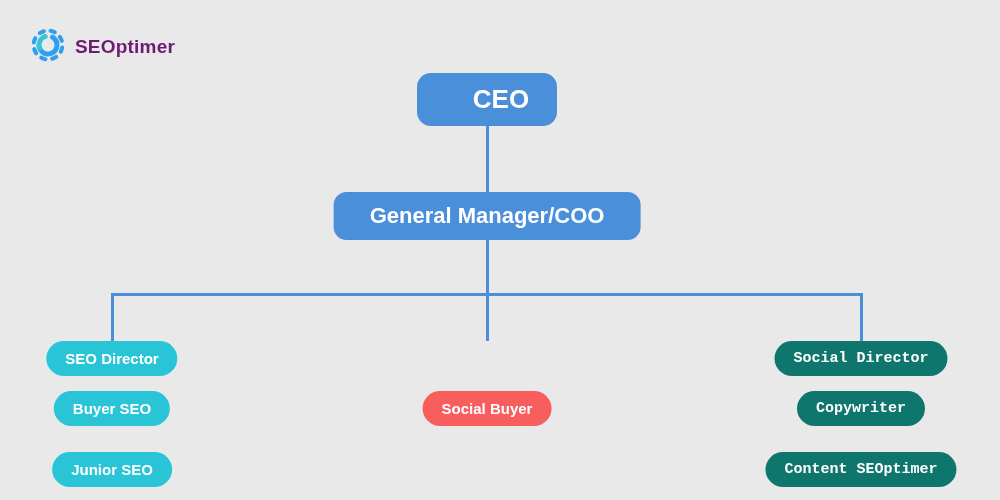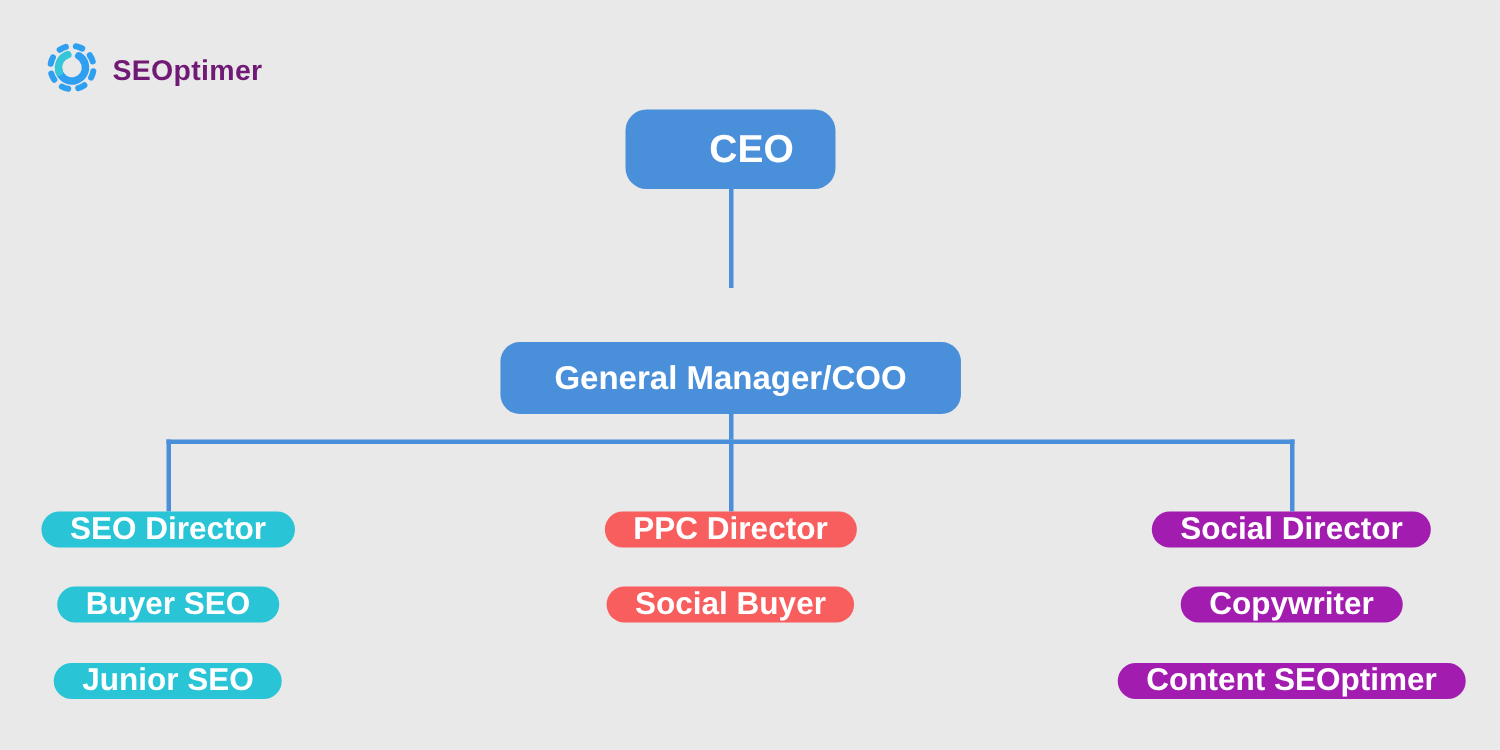--- a/index.html
+++ b/index.html
@@ -37,53 +37,52 @@
     align-items: center;
     justify-content: center;
     color: #ffffff;
     font-weight: bold;
     white-space: nowrap;
     padding-left: 28px;
   }
   .node-blue { background: #4a8fd9; }
   .node-teal { background: #29c4d6; }
   .node-red  { background: #f85e5e; }
-  .node-green{ background: #a21caf; }
+  .node-green{ background: #0f766e; font-family: Liberation Mono, monospace; }
 
   .ceo {
     left: 487px;
     top: 73px;
     width: 140px;
     height: 53px;
     border-radius: 14px;
     font-size: 26px;
   }
   .gm {
     left: 487px;
     top: 192px;
     height: 48px;
     padding: 0 36px;
     border-radius: 13px;
     font-size: 22px;
-    margin-top: 36px;
   }
   .pill {
-    height: 24px;
+    height: 35px;
     padding: 0 19px;
     border-radius: 17.5px;
-    font-size: 21px;
+    font-size: 15px;
   }
 
   
   .col-left  { left: 112px; }
   .col-mid   { left: 487px; }
   .col-right { left: 861px; }
   .row-1 { top: 341px; }
   .row-2 { top: 391px; }
-  .row-3 { top: 442px; }
+  .row-3 { top: 452px; }
 
   
   .line { position: absolute; background: #4a8fd9; }
   .v-ceo-gm   { left: 485.5px; top: 126px; width: 3px; height: 66px; }
   .v-gm-bar   { left: 485.5px; top: 240px; width: 3px; height: 53px; }
   .h-bar      { left: 110.5px; top: 293px; width: 752px; height: 3px; }
   .stub-left  { left: 110.5px; top: 293px; width: 3px; height: 48px; }
   .stub-mid   { left: 485.5px; top: 293px; width: 3px; height: 48px; }
   .stub-right { left: 859.5px; top: 293px; width: 3px; height: 48px; }
 </style>
@@ -111,20 +110,19 @@
   <div class="line stub-right"></div>
 
   <div class="node node-blue ceo">CEO</div>
 
   <div class="node node-blue gm">General Manager/COO</div>
 
   <div class="node node-teal pill col-left row-1">SEO Director</div>
   <div class="node node-teal pill col-left row-2">Buyer SEO</div>
   <div class="node node-teal pill col-left row-3">Junior SEO</div>
 
-  <div class="node node-red pill col-mid row-1">PPC Director</div>
   <div class="node node-red pill col-mid row-2">Social Buyer</div>
 
   <div class="node node-green pill col-right row-1">Social Director</div>
   <div class="node node-green pill col-right row-2">Copywriter</div>
   <div class="node node-green pill col-right row-3">Content SEOptimer</div>
 
 </div>
 
 </body></html>

